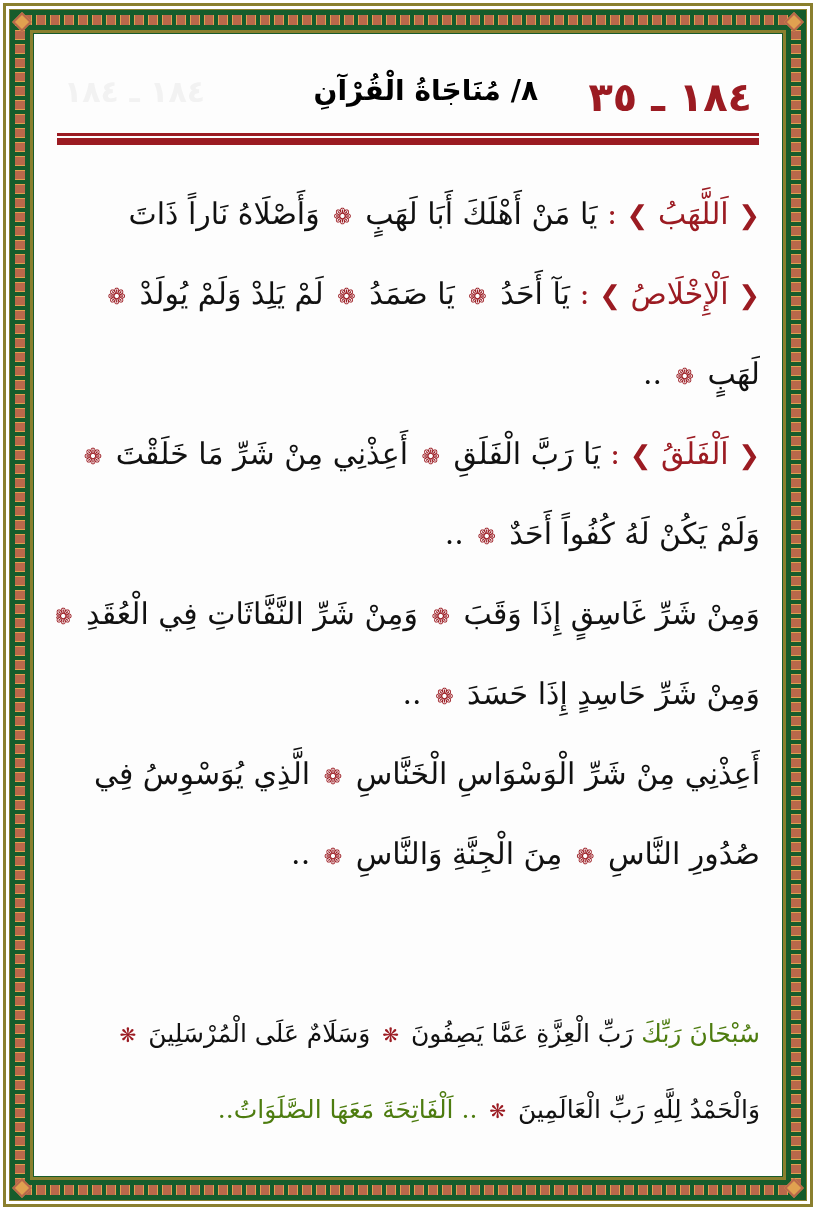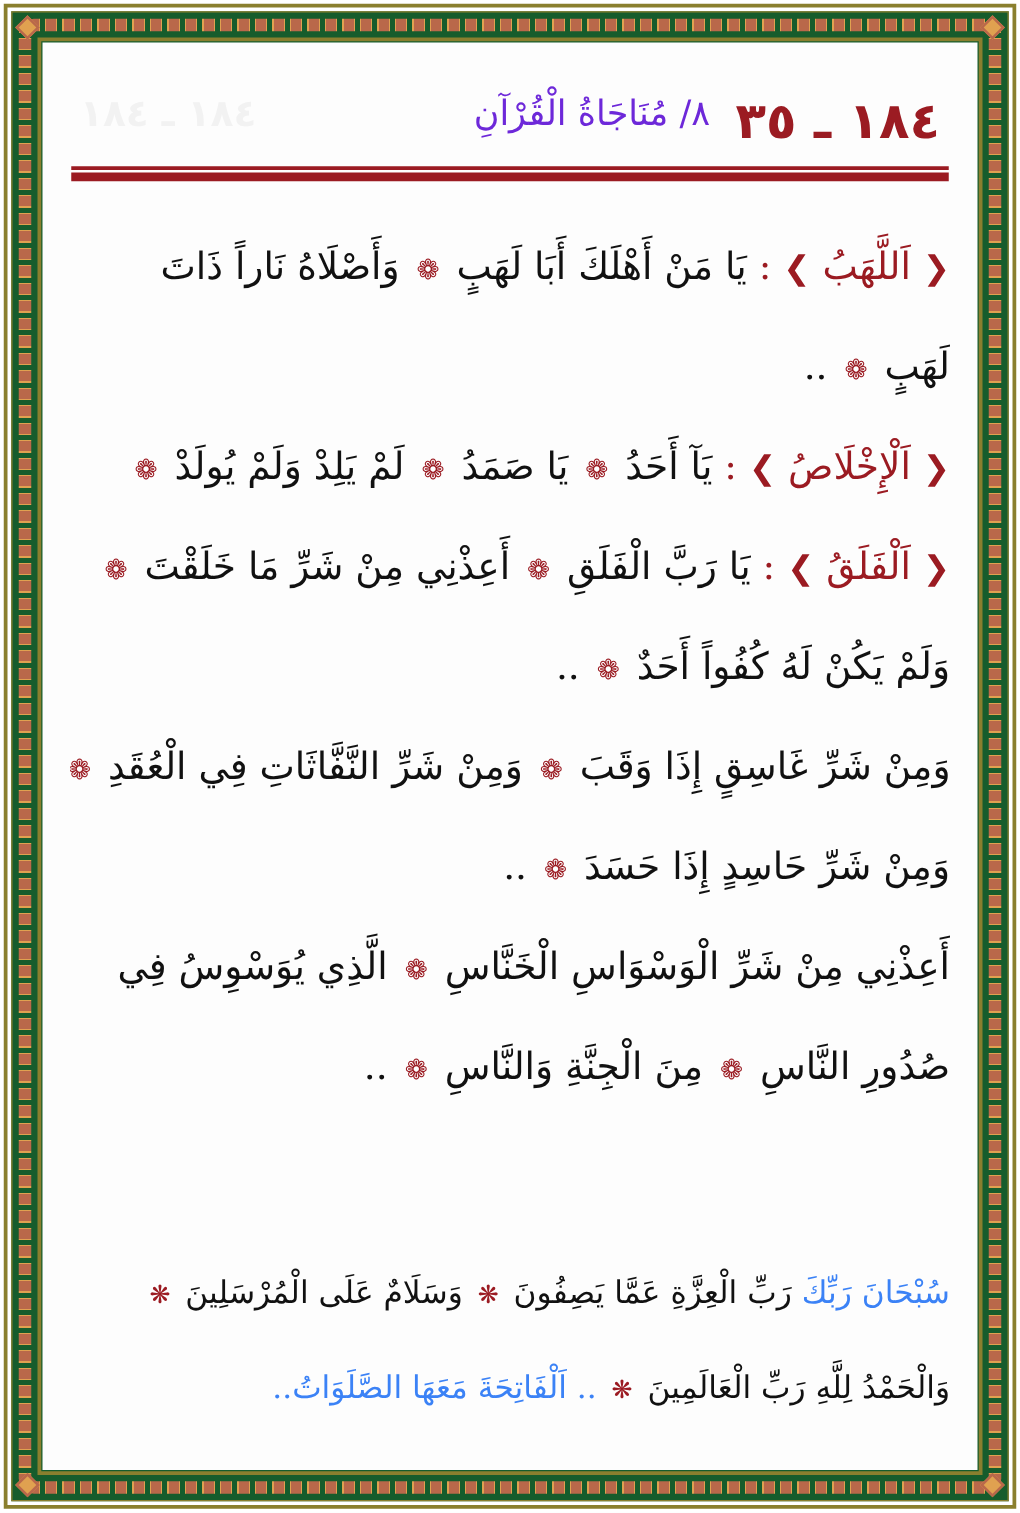--- a/index.html
+++ b/index.html
@@ -47,22 +47,22 @@
   .header {
     position: absolute; left: 0; right: 0; top: 40px; height: 50px;
     direction: rtl;
   }
   .page-range {
     position: absolute; right: 30px; top: 0;
     color: #9b1b22; font-weight: bold; font-size: 40px;
     font-family: "DejaVu Sans", sans-serif; letter-spacing: 2px;
   }
   .chapter-title {
-    position: absolute; right: 214px; top: 0;
-    color: #6d28d9; font-weight: normal; font-size: 28px;
+    position: absolute; right: 244px; top: 0;
+    color: #000000; font-weight: bold; font-size: 28px;
     font-family: "DejaVu Sans", sans-serif;
   }
   .ghost-range {
     position: absolute; left: 30px; top: 0;
     color: #f2f2f2; font-weight: bold; font-size: 30px; letter-spacing: 2px;
     font-family: "DejaVu Sans", sans-serif;
   }
   .divider-thin {
     position: absolute; left: 23px; right: 23px; top: 99px; height: 3px; background: #9b1b22;
   }
@@ -81,21 +81,21 @@
   }
   .orn { color: #9b1b22; font-size: 26px; }
   .ayah-marker { color: #9b1b22; font-size: 22px; padding: 0 4px; }
   .colon { color: #9b1b22; }
   .closing {
     position: absolute; left: 22px; right: 22px; top: 962px;
     direction: rtl; font-family: "DejaVu Serif", serif;
     font-size: 25px; line-height: 76px; color: #111;
   }
   .closing .line { height: 76px; }
-  .red { color: #3b82f6; }
+  .red { color: #4d7c0f; }
   .star-marker { color: #9b1b22; font-size: 20px; padding: 0 4px; }
 </style>
 </head>
 <body>
 
 <div class="frame-outer"></div>
 <div class="band-mask-h" style="left:9px;top:9px;right:9px;bottom:9px;border:1px solid #8a7f2e;box-sizing:border-box;"></div>
 <div class="chain-top"></div>
 <div class="chain-bottom"></div>
 <div class="chain-left"></div>
@@ -121,37 +121,37 @@
     <div class="line">
       <span class="orn">❮</span>
       <span class="surah">اَللَّهَبُ</span>
       <span class="orn">❯</span>
       <span class="colon">:</span>
       <span>يَا مَنْ أَهْلَكَ أَبَا لَهَبٍ</span>
       <span class="ayah-marker">❁</span>
       <span>وَأَصْلَاهُ نَاراً ذَاتَ</span>
     </div>
     <div class="line">
-      <span>لَهَبٍ</span>
-      <span class="ayah-marker">❁</span>
-      <span>..</span>
-    </div>
-
-    <div class="line">
       <span class="orn">❮</span>
       <span class="surah">اَلْإِخْلَاصُ</span>
       <span class="orn">❯</span>
       <span class="colon">:</span>
       <span>يَآ أَحَدُ</span>
       <span class="ayah-marker">❁</span>
       <span>يَا صَمَدُ</span>
       <span class="ayah-marker">❁</span>
       <span>لَمْ يَلِدْ وَلَمْ يُولَدْ</span>
       <span class="ayah-marker">❁</span>
     </div>
+
+    <div class="line">
+      <span>لَهَبٍ</span>
+      <span class="ayah-marker">❁</span>
+      <span>..</span>
+    </div>
     <div class="line">
       <span class="orn">❮</span>
       <span class="surah">اَلْفَلَقُ</span>
       <span class="orn">❯</span>
       <span class="colon">:</span>
       <span>يَا رَبَّ الْفَلَقِ</span>
       <span class="ayah-marker">❁</span>
       <span>أَعِذْنِي مِنْ شَرِّ مَا خَلَقْتَ</span>
       <span class="ayah-marker">❁</span>
     </div>

